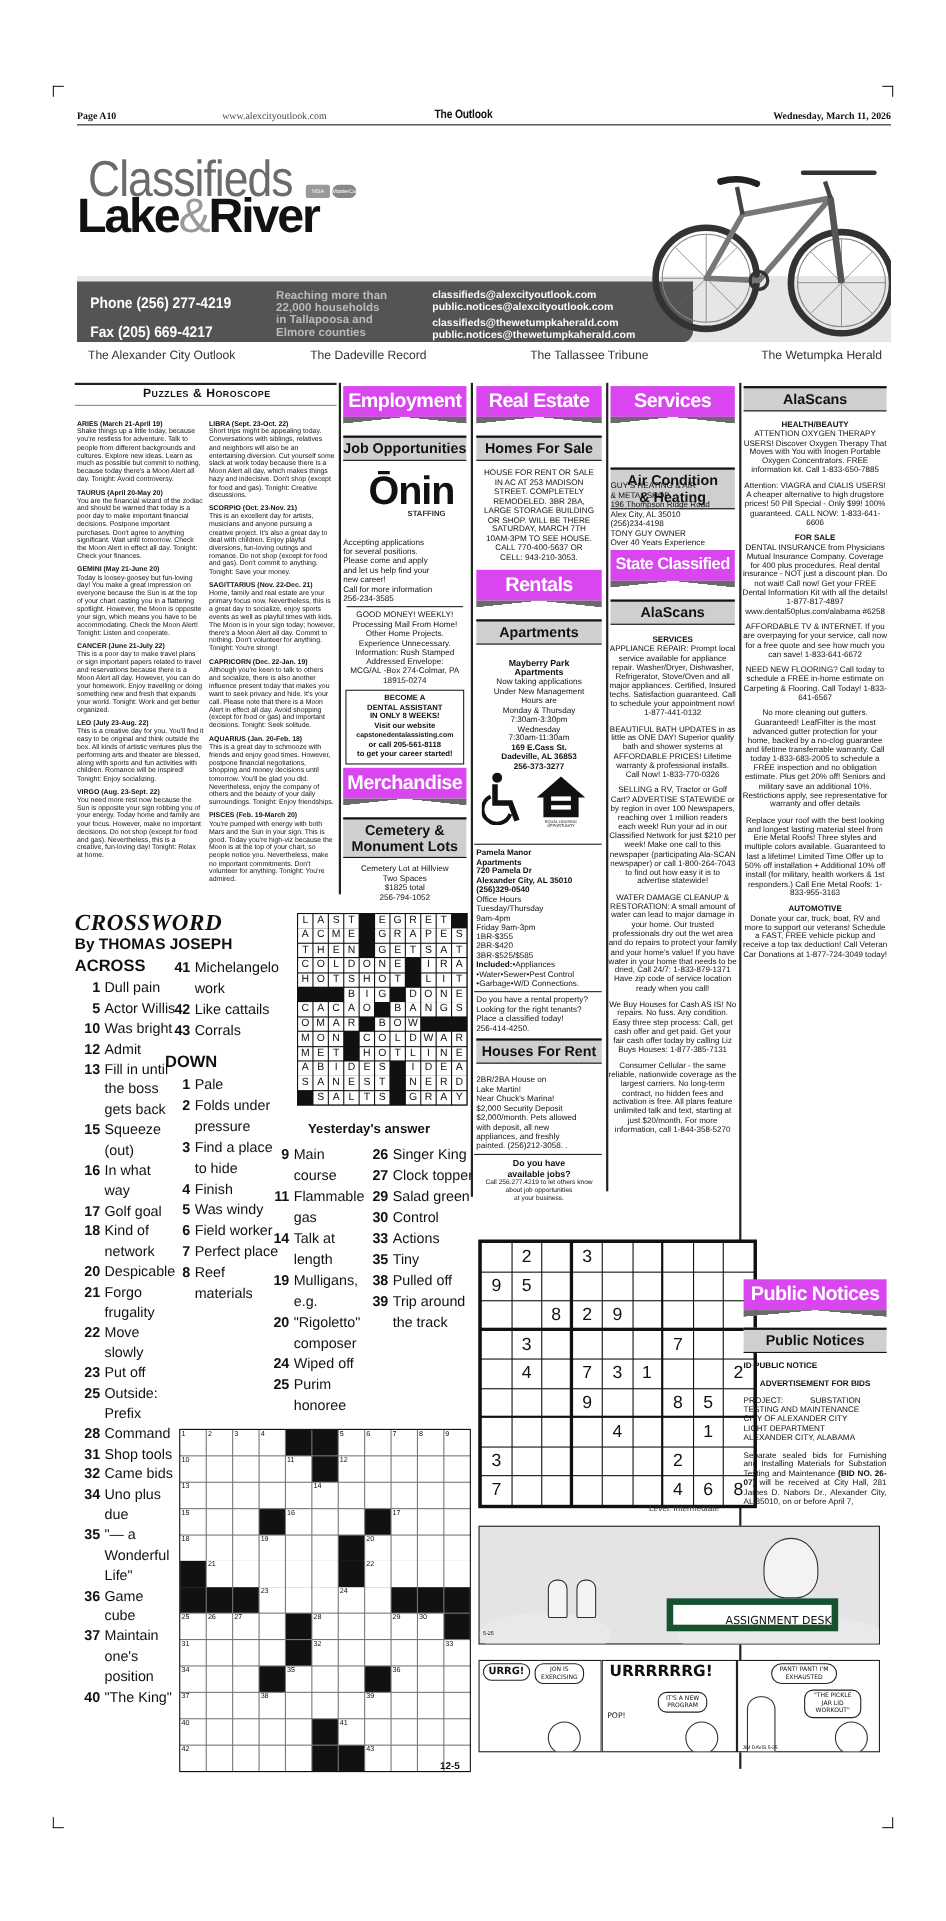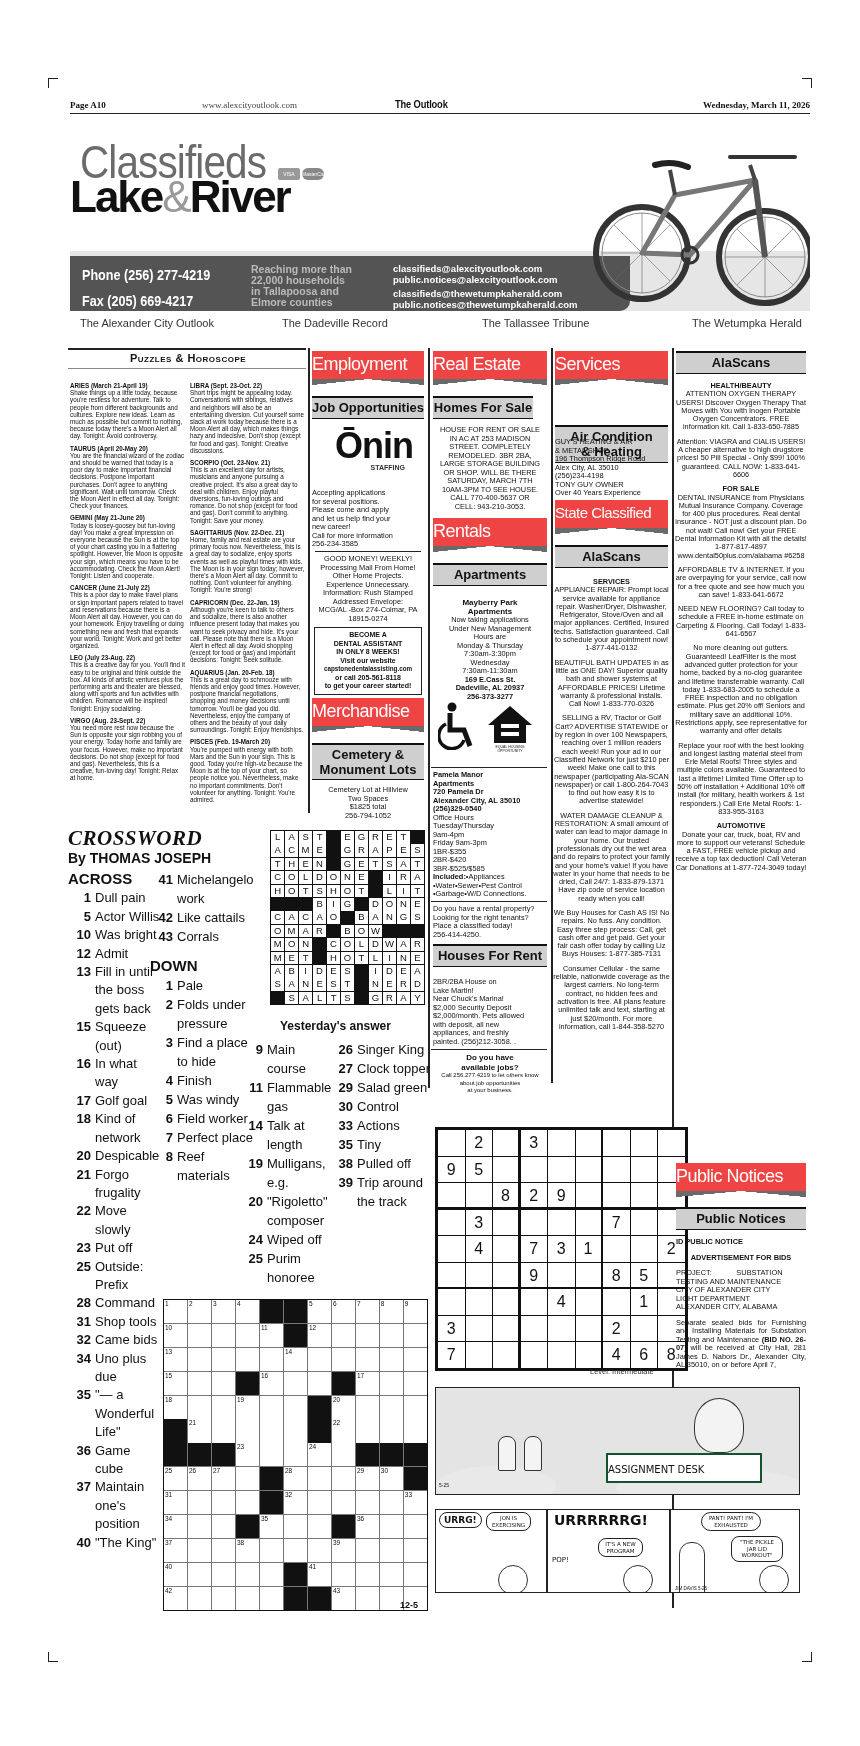--- a/index.html
+++ b/index.html
@@ -29,21 +29,21 @@
   .emails { left: 393px; top: 264px; color: #fff; font-weight: bold; font-size: 9.5px; line-height: 10.5px; }
   .emails div:nth-child(3) { margin-top: 4px; }
   .papers { left: 70px; top: 317px; width: 740px; height: 14px; font-size: 11px; color: #333; }
   .papers span { position: absolute; }
 
   
   .bike { left: 590px; top: 135px; width: 220px; height: 178px; }
 
   
   .vline { position: absolute; width: 1.5px; background: #222; }
-  .section-h { position: absolute; background: #ef4444; color: #fff; font-weight: normal; text-align: left; font-size: 18px; letter-spacing: -0.5px; line-height: 26px; height: 28px; }
+  .section-h { position: absolute; background: #d946ef; color: #fff; font-weight: bold; text-align: center; font-size: 18px; letter-spacing: -0.5px; line-height: 26px; height: 28px; }
   .section-h:after { content: ""; position: absolute; left: 0; right: 0; bottom: -6px; height: 6px; background: linear-gradient(to bottom right, #6a6a6a 50%, transparent 51%) left / 50% 100% no-repeat, linear-gradient(to bottom left, #6a6a6a 50%, transparent 51%) right / 50% 100% no-repeat; }
   .sub-h { position: absolute; background: #cfcfcf; border-top: 2.5px solid #111; border-bottom: 1.5px solid #111; font-weight: bold; text-align: center; font-size: 13px; line-height: 16px; padding: 2px 0; }
   .txt { position: absolute; font-size: 7.4px; line-height: 8.5px; }
   .center { text-align: center; }
   .b { font-weight: bold; }
   .hr { position: absolute; height: 1px; background: #222; }
 
   
   .puzzles-h { left: 68px; top: 352px; width: 240px; text-align: center; font-weight: bold; font-size: 11px; font-variant: small-caps; letter-spacing: 0.5px; }
   .horo-col { position: absolute; width: 115px; font-size: 6.3px; line-height: 7.2px; }
@@ -886,21 +886,21 @@
 <div class="section-h" style="left:312px;top:698px;width:112px;">Merchandise</div>
 <div class="sub-h" style="left:312px;top:743px;width:112px;height:37px;line-height:15px;">Cemetery &amp; Monument Lots</div>
 <div class="txt center" style="left:312px;top:786px;width:112px;">
   <div>Cemetery Lot at Hillview</div>
     <div>Two Spaces</div>
     <div>$1825 total</div>
     <div>256-794-1052</div>
 </div>
 
 <div class="section-h" style="left:433px;top:351px;width:114px;">Real Estate</div>
-<div class="sub-h" style="left:433px;top:396px;width:100px;">Homes For Sale</div>
+<div class="sub-h" style="left:433px;top:396px;width:114px;">Homes For Sale</div>
 <div class="txt center" style="left:431px;top:426px;width:118px;">
   <div>HOUSE FOR RENT OR SALE</div>
     <div>IN AC AT 253 MADISON</div>
     <div>STREET. COMPLETELY</div>
     <div>REMODELED. 3BR 2BA,</div>
     <div>LARGE STORAGE BUILDING</div>
     <div>OR SHOP. WILL BE THERE</div>
     <div>SATURDAY, MARCH 7TH</div>
     <div>10AM-3PM TO SEE HOUSE.</div>
     <div>CALL 770-400-5637 OR</div>
@@ -912,21 +912,21 @@
   <div class="b" style="font-size:8px;line-height:9px;">Mayberry Park</div>
     <div class="b" style="font-size:8px;line-height:9px;">Apartments</div>
   <div>Now taking applications</div>
     <div>Under New Management</div>
     <div>Hours are</div>
     <div>Monday &amp; Thursday</div>
     <div>7:30am-3:30pm</div>
     <div>Wednesday</div>
     <div>7:30am-11:30am</div>
   <div class="b">169 E.Cass St.</div>
-    <div class="b">Dadeville, AL 20937</div>
+    <div class="b">Dadeville, AL 36853</div>
     <div class="b">256-373-3277</div>
 </div>
 <svg class="abs" style="left:438px;top:702px;width:38px;height:48px;" viewBox="0 0 38 48">
   <circle cx="14" cy="5" r="4.5" fill="#111"></circle>
   <path d="M12 11 L12 28 L26 28 L32 44" stroke="#111" stroke-width="5" fill="none"></path>
   <path d="M8 22 A13 13 0 1 0 26 38" stroke="#111" stroke-width="3.5" fill="none"></path>
 </svg>
 <svg class="abs" style="left:484px;top:703px;width:52px;height:50px;" viewBox="0 0 52 50">
   <path d="M4 22 L26 3 L48 22 L42 22 L42 40 L10 40 L10 22 Z" fill="#111"></path>
   <rect x="17" y="21" width="18" height="4" fill="#fff"></rect>
@@ -1031,21 +1031,21 @@
   <div>TESTING AND MAINTENANCE</div>
     <div>CITY OF ALEXANDER CITY</div>
     <div>LIGHT DEPARTMENT</div>
     <div>ALEXANDER CITY, ALABAMA</div>
   <div style="margin-top:7px;text-align:justify;"><span>Separate sealed bids for Furnishing and Installing Materials for Substation Testing and Maintenance </span><span class="b">(BID NO. 26-07)</span><span> will be received at City Hall, 281 James D. Nabors Dr., Alexander City, AL 35010, on or before April 7,</span></div>
 </div>
 
 <div class="comic" style="left:435px;top:1387px;width:365px;height:108px;background:#e4e4e4;">
   <div class="cloud" style="left:0;top:78px;width:120px;height:40px;"></div>
   <div class="cloud" style="left:180px;top:80px;width:190px;height:40px;"></div>
-  <div class="abs" style="left:170px;top:65px;width:156px;height:30px;background:#fff;border:2px solid #14532d;font-family:'DejaVu Sans',sans-serif;font-size:10px;text-align:left;line-height:30px;">ASSIGNMENT DESK</div>
+  <div class="abs" style="left:170px;top:65px;width:156px;height:30px;background:#fff;border:6px solid #14532d;font-family:'DejaVu Sans',sans-serif;font-size:10px;text-align:right;line-height:30px;">ASSIGNMENT DESK</div>
   <div class="abs" style="left:258px;top:10px;width:50px;height:55px;border-radius:50% 50% 40% 40%;border:1px solid #333;background:#f3f3f3;"></div>
   <div class="abs" style="left:62px;top:48px;width:18px;height:35px;border:1px solid #333;background:#f4f4f4;border-radius:8px 8px 2px 2px;"></div>
   <div class="abs" style="left:88px;top:48px;width:18px;height:35px;border:1px solid #333;background:#f4f4f4;border-radius:8px 8px 2px 2px;"></div>
   <div class="abs" style="left:3px;top:94px;font-size:5px;">5-25</div>
 </div>
 <div class="comic" style="left:435px;top:1509px;width:112px;height:84px;background:#fff;">
   <div class="speech" style="left:3px;top:2px;font-weight:bold;font-size:9px;">URRG!</div>
   <div class="speech" style="left:50px;top:2px;width:45px;font-size:5.5px;line-height:6.5px;border-radius:8px;">JON IS EXERCISING</div>
   <div class="abs" style="left:62px;top:55px;width:30px;height:30px;border:1px solid #333;border-radius:50%;background:#fff;"></div>
 </div>

